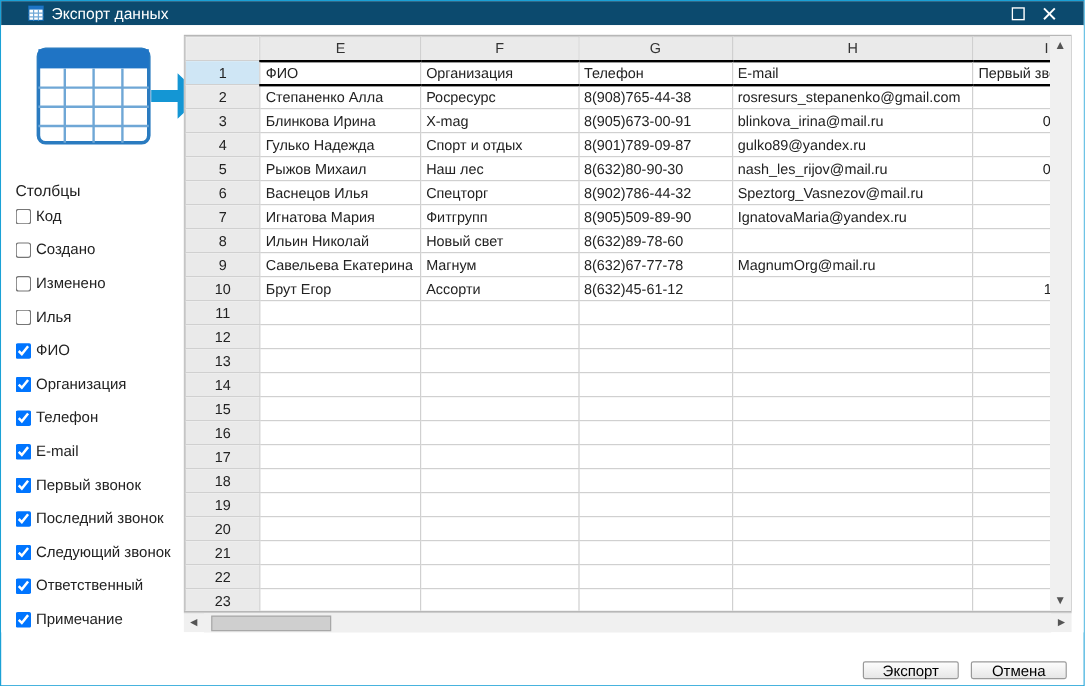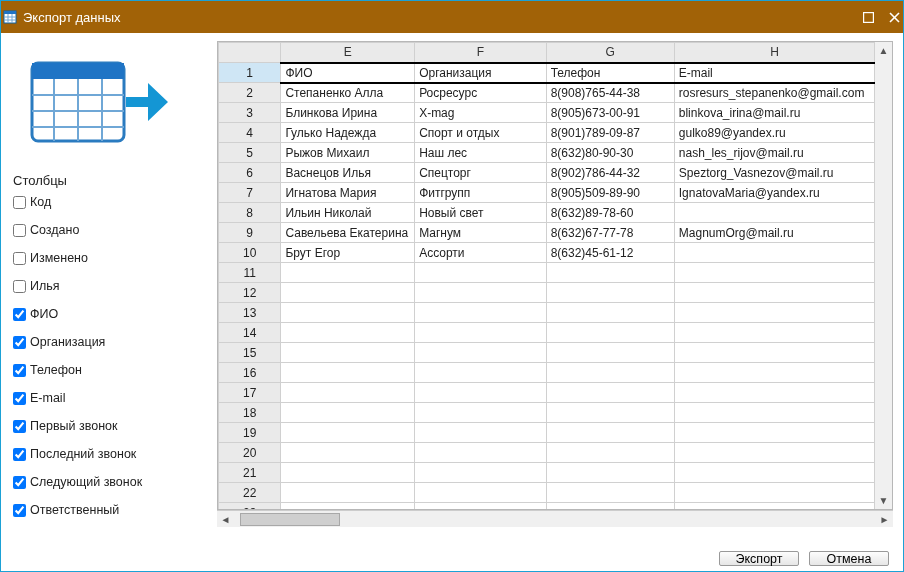--- a/index.html
+++ b/index.html
@@ -1,24 +1,24 @@
 <!DOCTYPE html>
 <html><head>
 <meta charset="utf-8">
 <style>
   * { box-sizing: border-box; margin: 0; padding: 0; }
   body { font-family: Tahoma, Arial, sans-serif; font-size: 12px; color: #222; background: #fff; }
   .window { width: 904px; height: 572px; display: flex; flex-direction: column; border: 1px solid #1ba1d6; }
-  .titlebar { background: #a16207; color: #fff; display: flex; align-items: center; height: 32px; padding: 0 2px; }
+  .titlebar { background: #0c4a6e; color: #fff; display: flex; align-items: center; height: 20px; padding: 0 22px; }
   .titlebar .app-icon { width: 14px; height: 14px; margin-right: 6px; }
   .titlebar .title { flex: 1; font-size: 13px; }
   .titlebar .win-controls { display: flex; gap: 12px; align-items: center; }
   .titlebar .win-btn { width: 14px; height: 14px; color: #fff; cursor: pointer; display:flex; align-items:center; justify-content:center; font-size:14px; }
   .body { flex: 1; display: flex; background: #fff; overflow: hidden; }
-  .left-pane { width: 216px; padding: 12px 0 10px 12px; display: flex; flex-direction: column; }
+  .left-pane { width: 152px; padding: 2px 0 10px 12px; display: flex; flex-direction: column; }
   .grid-icon-wrap { width: 160px; height: 120px; display:flex; align-items:center; justify-content:center; }
   .section-label { font-size: 13px; margin: 18px 0 6px 0; color:#222; }
   .cols-list { display:flex; flex-direction:column; gap:12px; }
   .col-item { display:flex; align-items:center; gap:4px; font-size:12.5px; height:16px; }
   .col-item input[type=checkbox] { width:13px; height:13px; margin:0; }
   .grid-pane { flex:1; display:flex; flex-direction:column; padding: 8px 10px 0 0; overflow:hidden; }
   .sheet-wrap { flex:1; overflow:hidden; border:1px solid #b7b7b7; position:relative; background:#fff; }
   .sheet { border-collapse:collapse; table-layout:fixed; width: 780px; font-size:12px; }
   .sheet th, .sheet td { border:1px solid #d0d0d0; height:20px; padding:0 4px; white-space:nowrap; overflow:hidden; text-align:left; font-weight:normal; }
   .sheet thead th { background:#eaeaea; text-align:center; color:#333; }

